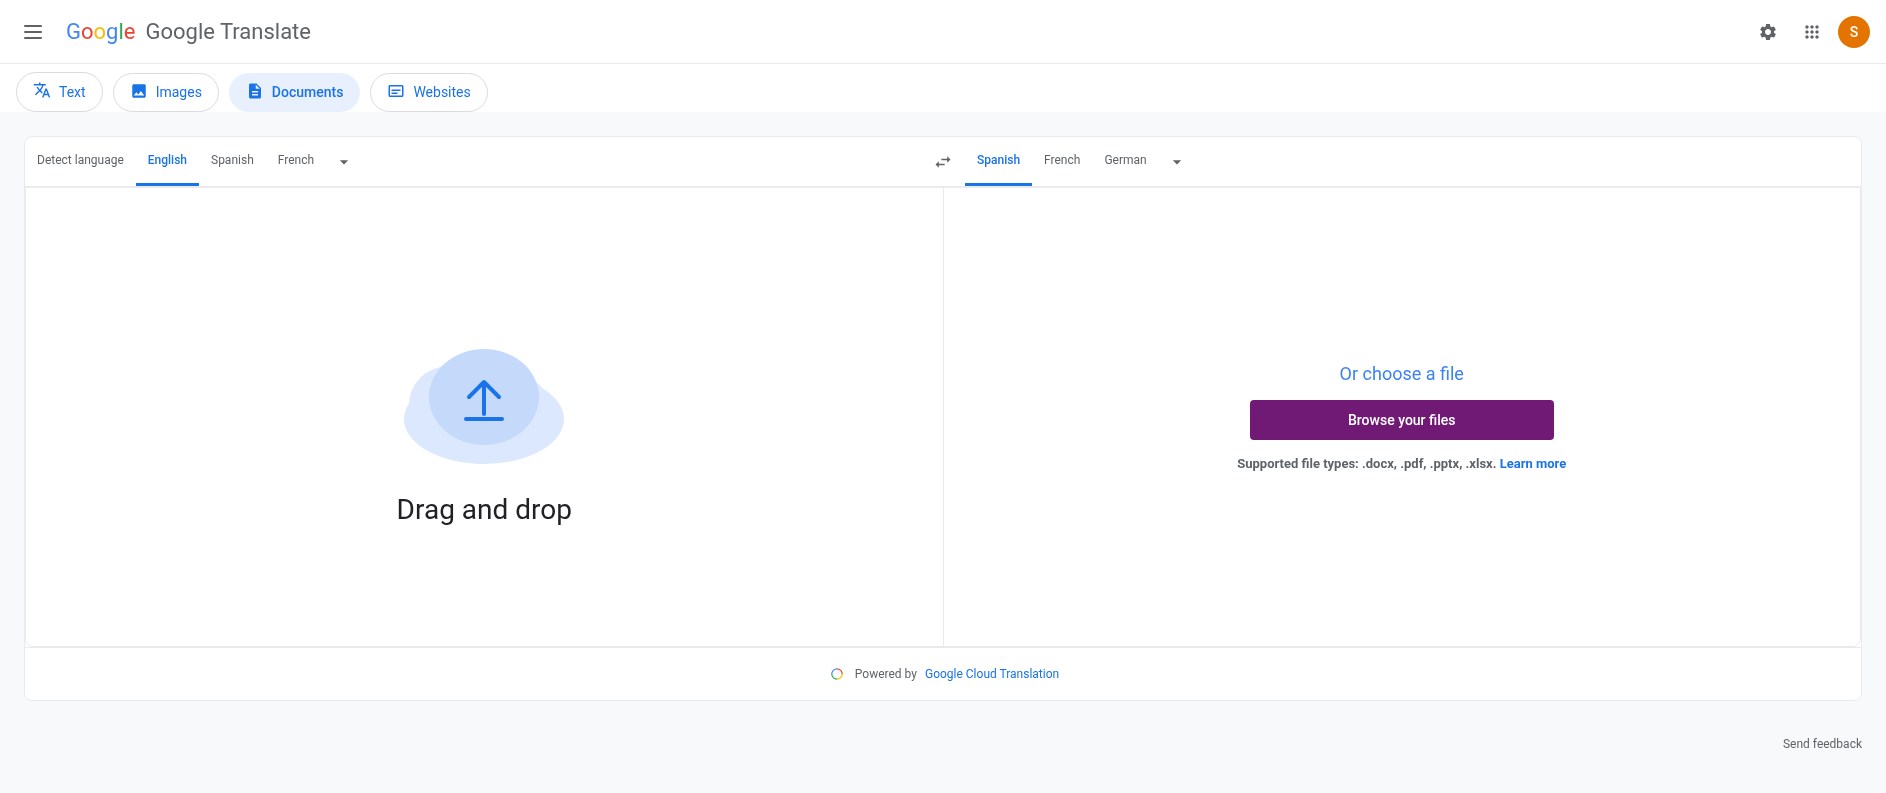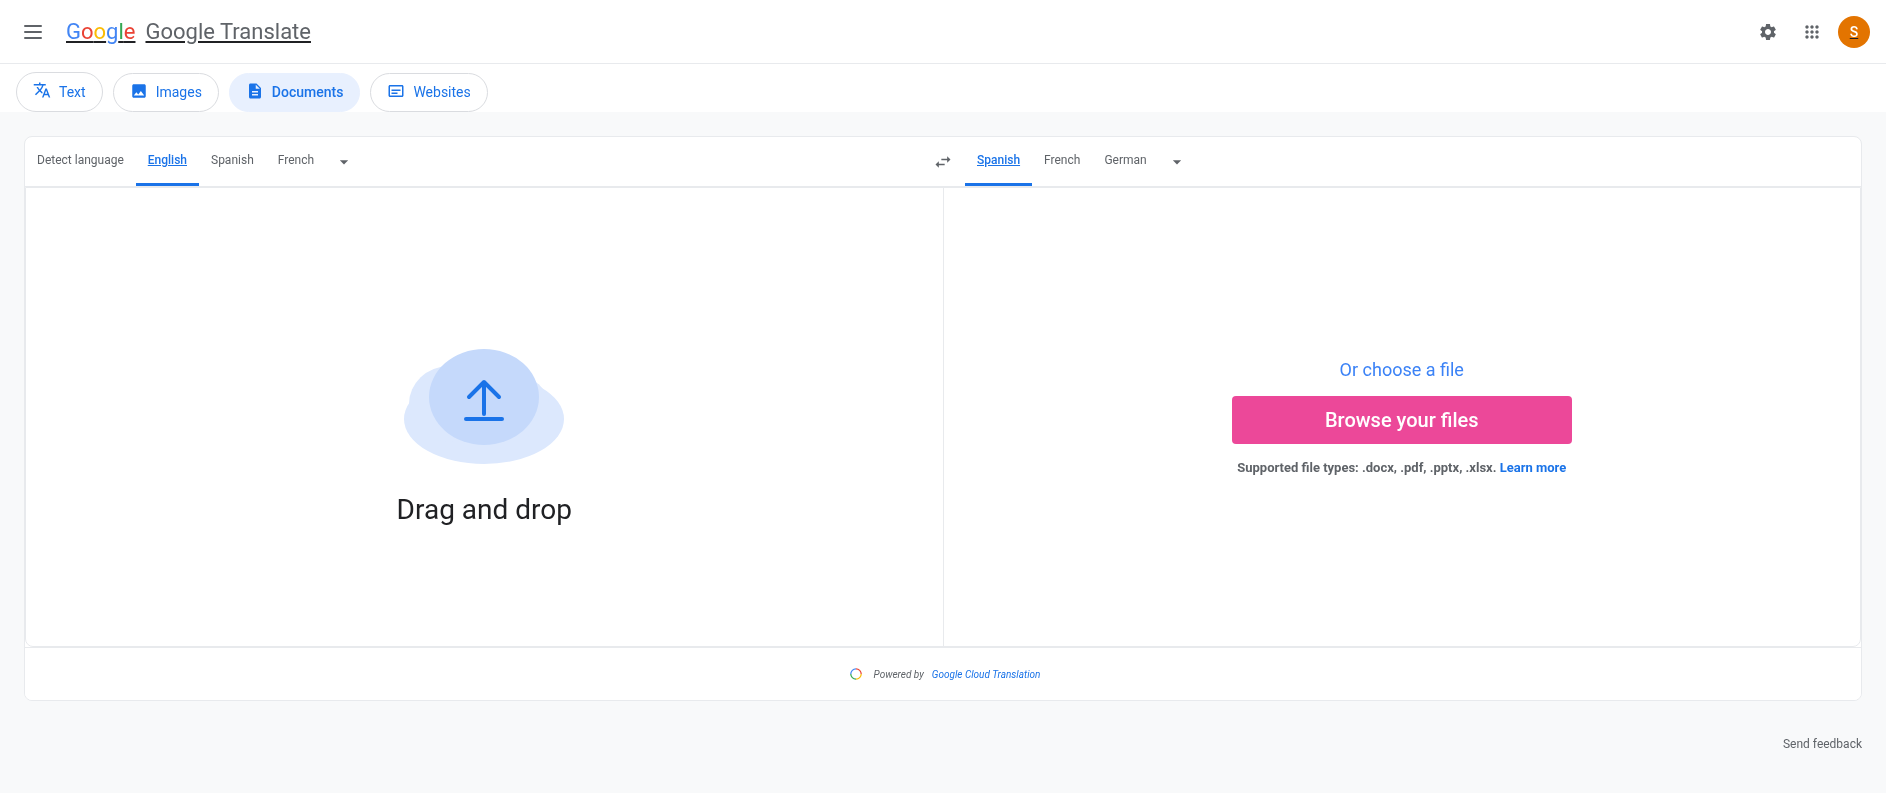--- a/index.html
+++ b/index.html
@@ -7,21 +7,20 @@
 
     
     .header {
       display: flex;
       align-items: center;
       justify-content: space-between;
       padding: 12px 16px;
       background: #fff;
       border-bottom: 1px solid #e8eaed;
       height: 64px;
-      text-decoration: underline;
     }
     .header-left { display: flex; align-items: center; gap: 16px; }
     .hamburger-btn {
       background: none; border: none; cursor: pointer;
       padding: 8px; border-radius: 50%;
       display: flex; align-items: center; justify-content: center;
     }
     .logo { display: flex; align-items: center; gap: 4px; text-decoration: none; }
     .header-right { display: flex; align-items: center; gap: 8px; }
     .icon-btn {
@@ -71,21 +70,20 @@
       padding: 16px 12px;
       font-size: 12px; color: #5f6368;
       font-family: inherit;
       border-bottom: 3px solid transparent;
       white-space: nowrap;
     }
     .lang-btn.active {
       color: #1a73e8;
       border-bottom: 3px solid #1a73e8;
       font-weight: 500;
-      text-decoration: underline;
     }
     .lang-dropdown-btn {
       background: none; border: none; cursor: pointer;
       padding: 12px 8px;
       color: #5f6368;
       display: flex; align-items: center;
     }
 
     .swap-btn {
       background: none; border: none; cursor: pointer;
@@ -137,27 +135,27 @@
       gap: 16px;
     }
 
     .choose-file-text {
       font-size: 18px;
       color: #3b82f6;
       font-weight: 400;
     }
 
     .browse-btn {
-      background: #ec4899;
+      background: #701a75;
       color: #fff;
       border: none;
       border-radius: 4px;
       padding: 12px 0;
-      width: 340px;
-      font-size: 20px;
+      width: 304px;
+      font-size: 14px;
       font-weight: 500;
       cursor: pointer;
       font-family: inherit;
     }
 
     .supported-text {
       font-size: 13px;
       color: #5f6368;
       font-weight: bold;
     }
@@ -167,24 +165,23 @@
     }
 
     
     .powered-by {
       display: flex;
       align-items: center;
       justify-content: center;
       padding: 16px;
       background: #fff;
       gap: 8px;
-      font-size: 10px;
+      font-size: 12px;
       color: #5f6368;
       border-top: 1px solid #e8eaed;
-      font-style: italic;
     }
     .powered-link { color: #1a73e8; text-decoration: none; }
 
     
     .footer {
       display: flex;
       justify-content: flex-end;
       padding: 12px 24px;
       font-size: 12px;
       color: #5f6368;

